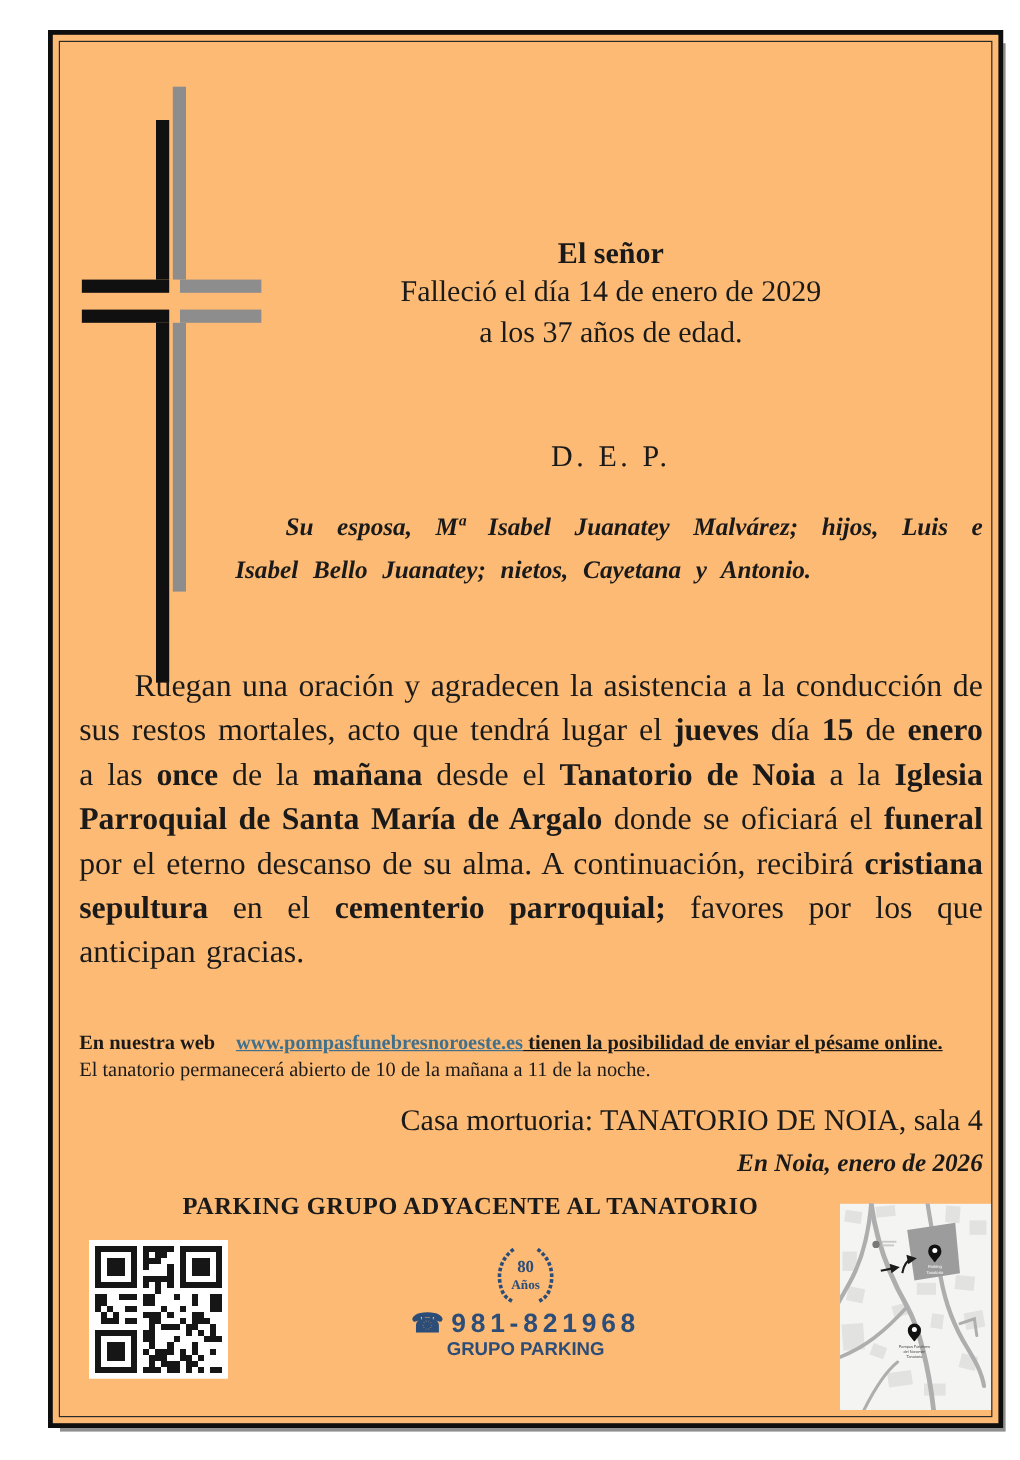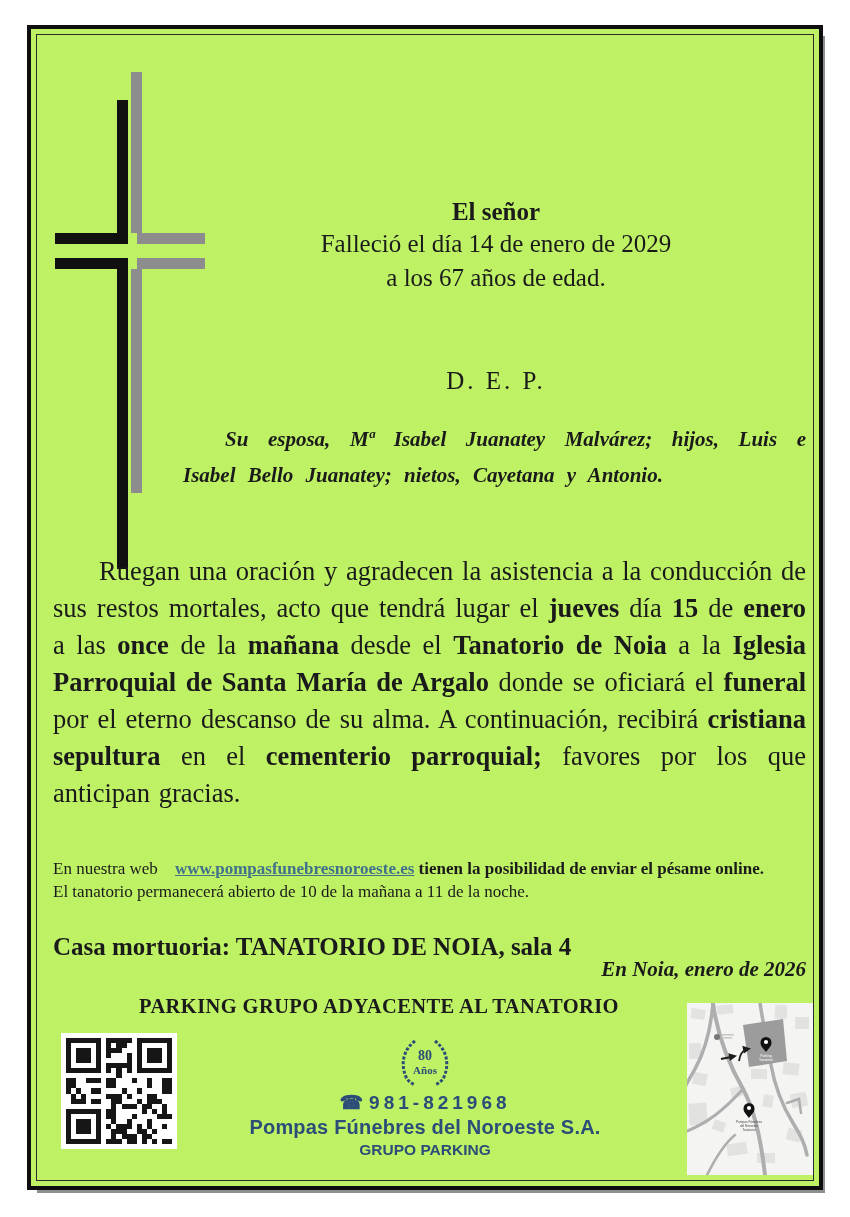--- a/index.html
+++ b/index.html
@@ -1,22 +1,22 @@
 <!DOCTYPE html>
 <html><head>
 <meta charset="utf-8">
 <style>
   html,body{margin:0;padding:0;}
   body{
     width:850px;height:1217px;position:relative;background:#ffffff;
     font-family:"Liberation Serif", serif;color:#1a1a1a;overflow:hidden;
   }
   .card{
-    position:absolute;left:27px;top:25px;width:788px;height:1157px;
-    border:4px solid #0e0e0e;background:#bef264;
+    position:absolute;left:40px;top:25px;width:788px;height:1157px;
+    border:4px solid #0e0e0e;background:#fdba74;
     box-shadow:6px 7px 0 -4px #8f8f8f;
   }
   .inner-frame{position:absolute;inset:5px;border:1px solid #2a2a2a;pointer-events:none;}
   .cross{position:absolute;left:24px;top:43px;width:150px;height:497px;}
   .header{position:absolute;left:150px;right:8px;top:168px;text-align:center;}
   .salutation{font-size:25px;font-weight:700;line-height:30px;}
   .deceased{font-size:32px;font-weight:700;line-height:42px;}
   .subline{font-size:25px;line-height:34px;}
   .rip{position:absolute;left:150px;right:8px;top:338px;text-align:center;
        font-size:25px;font-weight:400;letter-spacing:3px;}
@@ -27,34 +27,34 @@
   }
   .mainpara{
     position:absolute;left:22px;right:13px;top:524px;
     font-size:26.5px;line-height:37px;text-align:justify;text-indent:46px;
     word-spacing:2px;
   }
   .mainpara .b{font-weight:700;}
   .fineprint{position:absolute;left:22px;right:13px;top:828px;font-size:17px;line-height:23px;}
   .fineprint .row1{font-weight:700;}
   .weblink{color:#41708c;text-decoration:underline;cursor:pointer;}
-  .mortuary{position:absolute;left:22px;right:13px;top:892px;
-            font-size:25px;font-weight:700;margin-top:12px;}
+  .mortuary{position:absolute;left:22px;right:13px;top:892px;text-align:right;
+            font-size:25px;font-weight:400;}
   .placedate{position:absolute;left:22px;right:13px;top:928px;text-align:right;
              font-size:21px;font-weight:700;font-style:italic;}
   .parking{position:absolute;left:108px;top:966px;font-size:20.5px;font-weight:700;
            letter-spacing:0.4px;}
   .qr{position:absolute;left:30px;top:1004px;width:116px;height:116px;}
   .brand{
     position:absolute;left:50%;top:1008px;transform:translateX(-50%);
     width:360px;text-align:center;color:#2b4d78;
     font-family:"Liberation Sans", sans-serif;
   }
   .badge{width:64px;height:52px;margin:0 auto 2px auto;display:block;}
-  .phone{font-size:19px;font-weight:700;letter-spacing:4px;line-height:24px;}
+  .phone{font-size:22px;font-weight:700;letter-spacing:4px;line-height:24px;}
   .phone .tel-icon{letter-spacing:0;margin-right:6px;}
   .company{font-size:20px;font-weight:700;line-height:25px;letter-spacing:0.2px;}
   .facility{font-size:15.5px;font-weight:700;line-height:20px;}
   .group{font-size:15.5px;font-weight:700;line-height:20px;}
   .map{position:absolute;right:6px;top:974px;width:126px;height:172px;}
   .map text{font-family:"Liberation Sans", sans-serif;}
 </style>
 </head>
 <body>
 
@@ -70,31 +70,31 @@
 
     <rect x="62" y="28" width="11" height="133" fill="#101010"></rect>
     <rect x="62" y="197" width="11" height="300" fill="#101010"></rect>
     <rect x="0" y="161" width="73" height="11" fill="#101010"></rect>
     <rect x="0" y="186" width="73" height="11" fill="#101010"></rect>
   </svg>
 
   <div class="header">
     <div class="salutation">El señor</div>
     <div class="subline">Falleció el día 14 de enero de 2029</div>
-    <div class="subline">a los 67 años de edad.</div>
+    <div class="subline">a los 37 años de edad.</div>
   </div>
 
   <div class="rip">D. E. P.</div>
 
   <div class="family">Su esposa, Mª Isabel Juanatey Malvárez; hijos, Luis e Isabel Bello Juanatey; nietos, Cayetana y Antonio.</div>
 
   <div class="mainpara"><span>Ruegan una oración y agradecen la asistencia a la conducción de sus restos mortales, acto que tendrá lugar el </span><span class="b" style="font-weight: 700;">jueves</span><span> día </span><span class="b" style="font-weight: 700;">15</span><span> de </span><span class="b" style="font-weight: 700;">enero</span><span> a las </span><span class="b" style="font-weight: 700;">once</span><span> de la </span><span class="b" style="font-weight: 700;">mañana</span><span> desde el </span><span class="b" style="font-weight: 700;">Tanatorio de Noia</span><span> a la </span><span class="b" style="font-weight: 700;">Iglesia Parroquial de Santa María de Argalo</span><span> donde se oficiará el </span><span class="b" style="font-weight: 700;">funeral</span><span> por el eterno descanso de su alma. A continuación, recibirá </span><span class="b" style="font-weight: 700;">cristiana sepultura</span><span> en el </span><span class="b" style="font-weight: 700;">cementerio parroquial;</span><span> favores por los que anticipan gracias.</span></div>
 
   <div class="fineprint">
-    <div class="row1"><span class="b" style="font-weight: 400;">En nuestra web </span><span class="b weblink" style="font-weight: 700; margin-left: 13px;">www.pompasfunebresnoroeste.es</span><span class="b" style="font-weight: 700;"> tienen la posibilidad de enviar el pésame online.</span></div>
+    <div class="row1"><span class="b" style="font-weight: 700;">En nuestra web </span><span class="b weblink" style="font-weight: 700; margin-left: 13px;">www.pompasfunebresnoroeste.es</span><span class="b" style="font-weight: 700; text-decoration: underline;"> tienen la posibilidad de enviar el pésame online.</span></div>
     <div class="row2">El tanatorio permanecerá abierto de 10 de la mañana a 11 de la noche.</div>
   </div>
 
   <div class="mortuary">Casa mortuoria: TANATORIO DE NOIA, sala 4</div>
   <div class="placedate">En Noia, enero de 2026</div>
   <div class="parking">PARKING GRUPO ADYACENTE AL TANATORIO</div>
 
   <svg id="qr-svg" class="qr" viewBox="0 0 23 23" shape-rendering="crispEdges" aria-hidden="true">
     <rect x="0" y="0" width="23" height="23" fill="#ffffff"></rect>
   <rect x="1" y="1" width="1" height="1" fill="#161616"></rect>
@@ -318,21 +318,20 @@
   <div class="brand">
     <svg class="badge" viewBox="0 0 64 52" aria-hidden="true">
       <path d="M22 4 C11 12 7 26 13 40 C15 44 18 46 22 48" fill="none" stroke="#2b4d78" stroke-width="3" stroke-dasharray="3 1.8"></path>
       <path d="M42 4 C53 12 57 26 51 40 C49 44 46 46 42 48" fill="none" stroke="#2b4d78" stroke-width="3" stroke-dasharray="3 1.8"></path>
       <text x="32" y="23" text-anchor="middle" font-size="14" font-weight="bold" fill="#2b4d78" font-family="Liberation Serif, serif">80</text>
       <text x="32" y="37" text-anchor="middle" font-size="11" font-weight="bold" fill="#2b4d78" font-family="Liberation Serif, serif">Años</text>
     </svg>
     <div class="phone">
       <span class="tel-icon">☎</span><span>981-821968</span>
     </div>
-    <div class="company">Pompas Fúnebres del Noroeste S.A.</div>
     <div class="group">GRUPO PARKING</div>
   </div>
 
   <svg class="map" viewBox="0 0 126 172" aria-hidden="true">
     <rect x="0" y="0" width="126" height="172" fill="#f4f4f2"></rect>
 
     <g fill="#e2e2e0">
       <rect x="4" y="6" width="14" height="10" transform="rotate(8 11 11)"></rect>
       <rect x="30" y="2" width="16" height="9" transform="rotate(-6 38 6)"></rect>
       <rect x="88" y="2" width="12" height="14" transform="rotate(4 94 9)"></rect>

